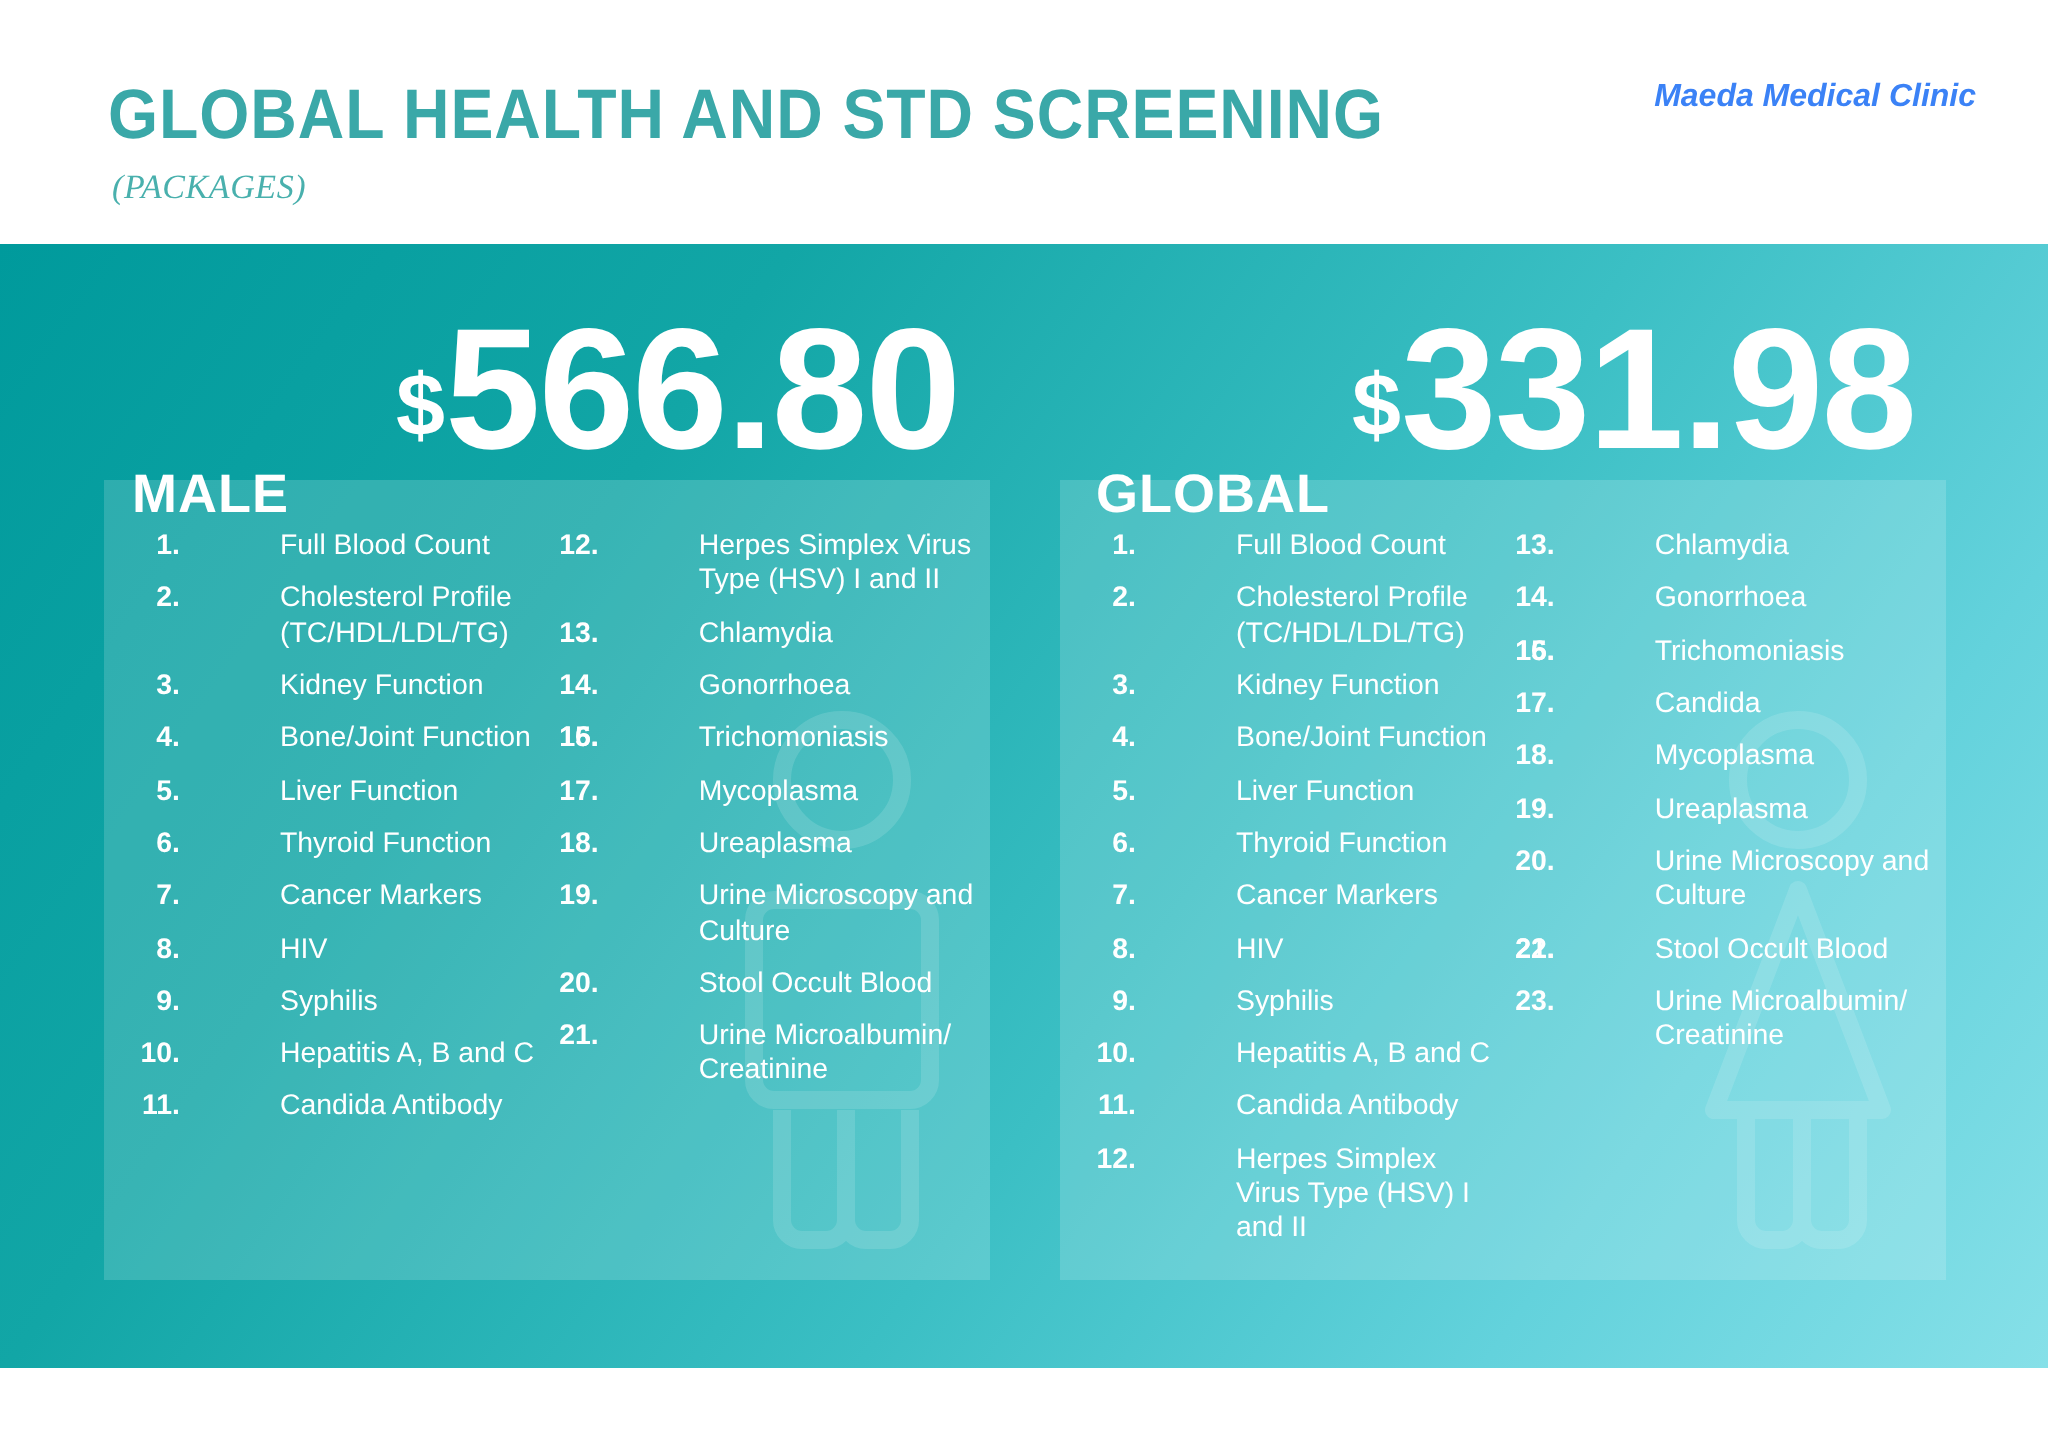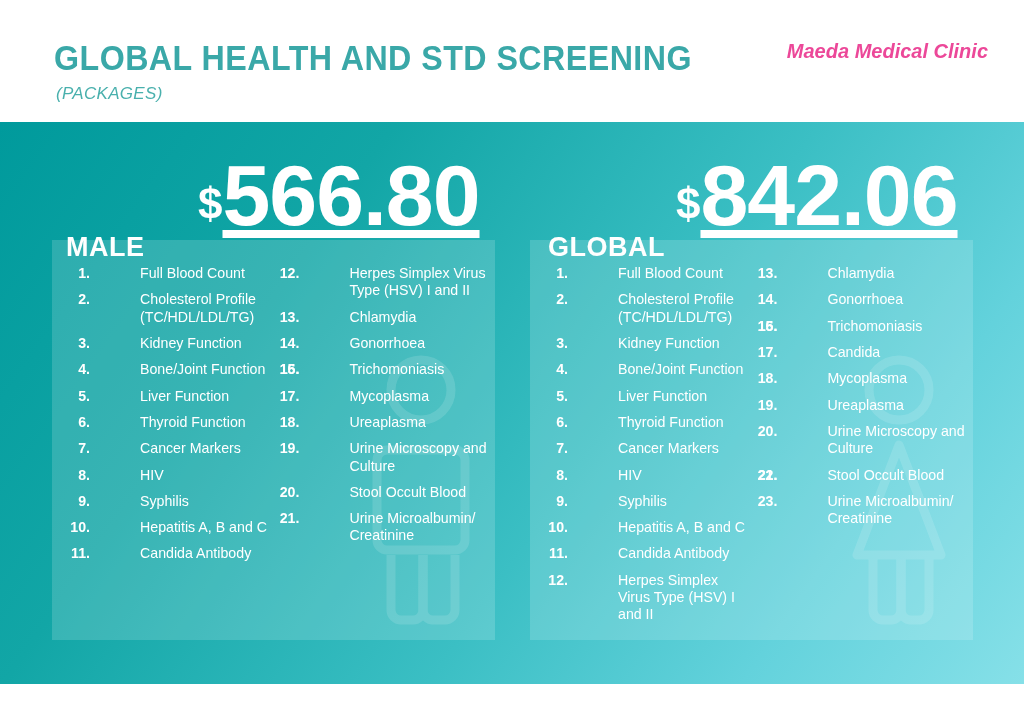--- a/index.html
+++ b/index.html
@@ -46,29 +46,30 @@
   }
   .header-sub {
     position: absolute;
     left: 56px;
     top: 84px;
     font-size: 17px;
     font-style: italic;
     color: #49b0ad;
     letter-spacing: 0.3px;
     white-space: nowrap;
+    font-family: Liberation Serif, serif;
   }
   .clinic-name {
     position: absolute;
     right: 36px;
     top: 40px;
-    font-size: 20px;
+    font-size: 16px;
     font-weight: bold;
     font-style: italic;
-    color: #ec4899;
+    color: #3b82f6;
     white-space: nowrap;
   }
 
   
   .band {
     position: absolute;
     left: 0;
     top: 122px;
     width: 1024px;
     height: 562px;
@@ -95,21 +96,20 @@
   }
   .price .cur {
     font-size: 44px;
     vertical-align: super;
     font-weight: bold;
     letter-spacing: 0;
   }
   .price .amt {
     font-size: 86px;
     font-weight: bold;
-    text-decoration: underline;
   }
   .price-male {
     left: 198px;
     top: 30px;
   }
   .price-female {
     left: 676px;
     top: 30px;
   }
 
@@ -207,21 +207,21 @@
   </div>
 
   <div class="band">
 
     <div class="price price-male">
       <span class="cur">$</span><span class="amt">566.80</span>
     </div>
     <div class="gender gender-male">MALE</div>
 
     <div class="price price-female">
-      <span class="cur">$</span><span class="amt">842.06</span>
+      <span class="cur">$</span><span class="amt">331.98</span>
     </div>
     <div class="gender gender-female">GLOBAL</div>
 
     <div class="panel panel-male">
       <div class="panel-figure">
         <svg viewBox="0 0 120 290" width="120" height="290" aria-hidden="true">
           <circle cx="60" cy="40" r="30" fill="none" stroke="#ffffff" stroke-width="9"></circle>
           <path d="M26 100 h68 a10 10 0 0 1 10 10 v80 a10 10 0 0 1 -10 10 h-68 a10 10 0 0 1 -10 -10 v-80 a10 10 0 0 1 10 -10 z" fill="none" stroke="#ffffff" stroke-width="9"></path>
           <path d="M30 205 v55 a10 10 0 0 0 10 10 h12 a10 10 0 0 0 10 -10 v-55" fill="none" stroke="#ffffff" stroke-width="9"></path>
           <path d="M62 205 v55 a10 10 0 0 0 10 10 h12 a10 10 0 0 0 10 -10 v-55" fill="none" stroke="#ffffff" stroke-width="9"></path>

